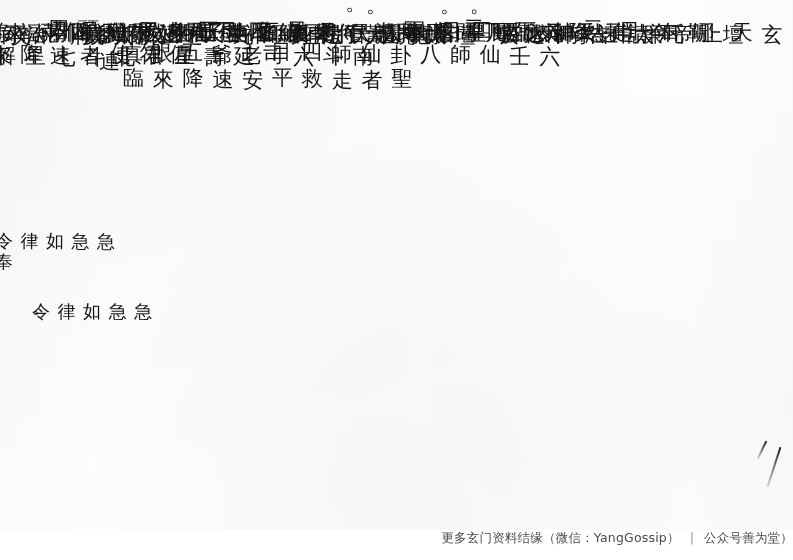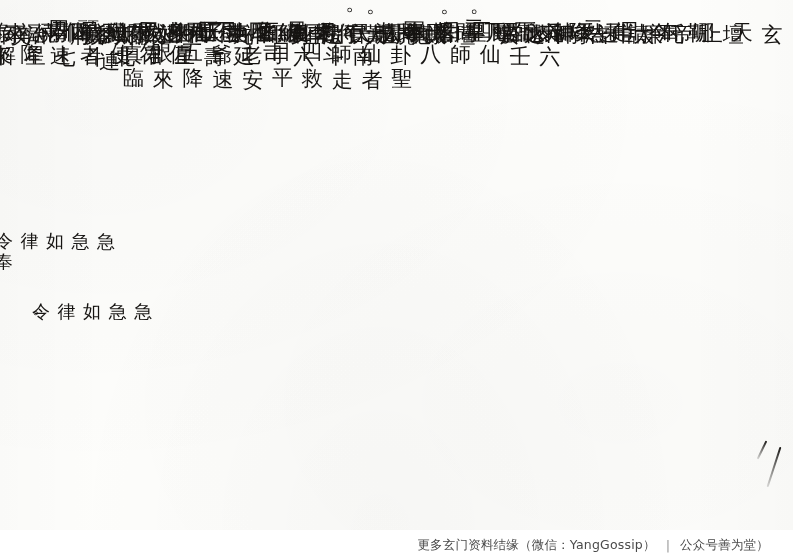--- a/index.html
+++ b/index.html
@@ -98,24 +98,24 @@
   }
 
   
   #footer {
     position: absolute;
     left: 0;
     bottom: 0;
     width: 793px;
     height: 30px;
     display: flex;
-    align-items: center;
+    align-items: flex-start;
     justify-content: flex-end;
     gap: 10px;
-    padding-right: 24px;
+    padding-right: 0;
     box-sizing: border-box;
     font-family: "DejaVu Sans", sans-serif;
     font-size: 12.5px;
     color: #4a4a4a;
     background: #ffffff;
   }
   #footer .sep {
     color: #9a9a9a;
     font-size: 13px;
   }

